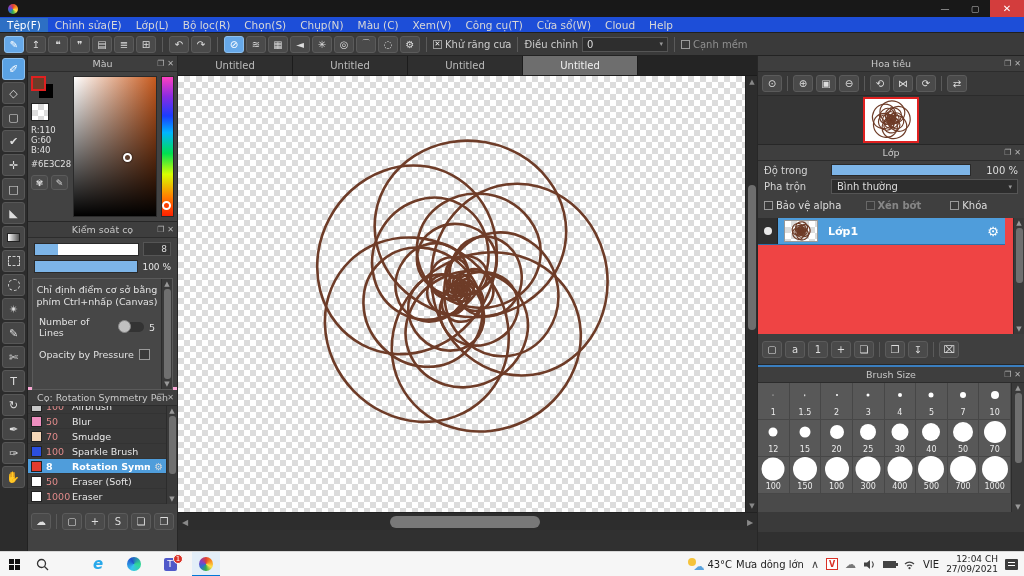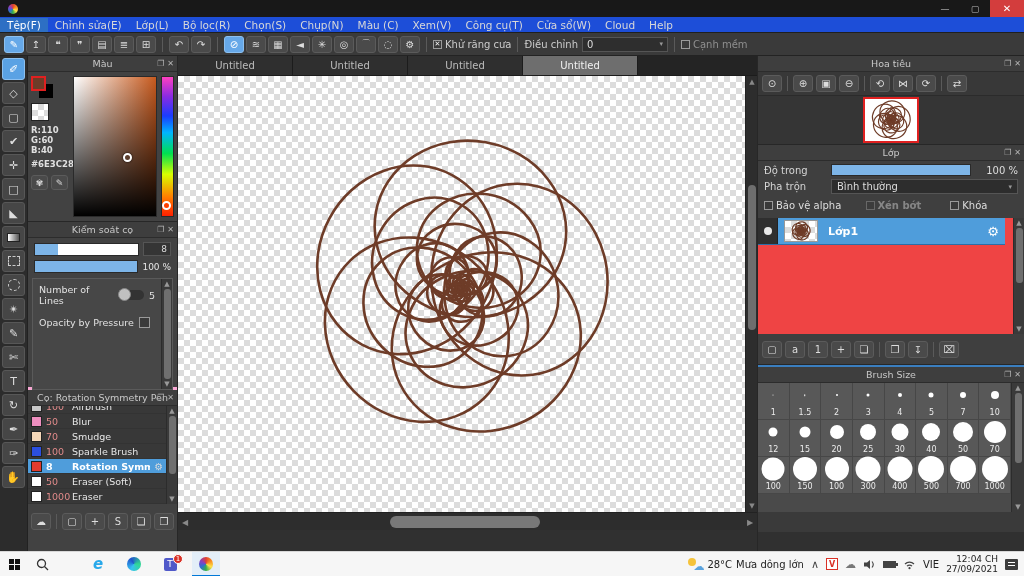--- a/index.html
+++ b/index.html
@@ -39,21 +39,21 @@
   .grad{width:13px;height:9px;background:linear-gradient(to right,#fff,#555);border:1px solid #222;}
   .dash-square{width:12px;height:10px;border:1px dashed #ccc;}
   .dash-circle{width:12px;height:12px;border:1px dashed #ccc;border-radius:50%;}
 
   
   #left-col{width:150px;background:#424242;border-right:1px solid #272727;display:flex;flex-direction:column;}
   .panel-title{height:16px;background:#3e3e3e;border-bottom:1px solid #2c2c2c;color:#c8c8c8;font-size:9.5px;display:flex;align-items:center;justify-content:center;position:relative;flex:0 0 16px;}
   .pt-btns{position:absolute;right:3px;top:0;height:100%;display:flex;align-items:center;gap:3px;font-size:8px;color:#b5b5b5;}
 
   #color-panel{height:166px;display:flex;flex-direction:column;border-bottom:1px solid #272727;}
-  #color-body{flex:1;display:flex;padding:4px 3px;gap:4px;font-weight:bold;}
+  #color-body{flex:1;display:flex;padding:4px 3px;gap:4px;}
   #color-left{width:38px;font-size:8.5px;color:#e0e0e0;display:flex;flex-direction:column;}
   #swatch-stack{position:relative;width:26px;height:24px;margin-bottom:3px;}
   #bg-swatch{position:absolute;left:8px;top:8px;width:14px;height:14px;background:#000;}
   #fg-swatch{position:absolute;left:0;top:0;width:15px;height:15px;border:2px solid #e02020;}
   .checker{background-color:#fff;background-image:linear-gradient(45deg,#dcdcdc 25%,transparent 25%,transparent 75%,#dcdcdc 75%),linear-gradient(45deg,#dcdcdc 25%,transparent 25%,transparent 75%,#dcdcdc 75%);background-position:0 0,6px 6px;background-size:12px 12px;}
   #tr-swatch{width:18px;height:18px;margin-bottom:4px;border:1px solid #222;}
   #rgb-lines div{line-height:10px;}
   #hex-line{margin-top:4px;}
   #color-btns{display:flex;gap:3px;margin-top:6px;}
   .mini-btn{width:17px;height:15px;background:#4a4a4a;border:1px solid #5b5b5b;border-radius:3px;color:#ddd;font-size:9px;display:flex;align-items:center;justify-content:center;}
@@ -310,20 +310,24 @@
         <span class="val-box">8</span>
       </div>
       <div class="slider-row">
         <span class="slider">
             <span class="fill" id="opacity-fill" style="width: 100%;"></span>
           </span>
         <span style="font-size:9px;color:#e5e5e5;">100 %</span>
       </div>
       <div id="bc-inner">
         <div id="bc-content">
+          <div id="bc-hint">
+            <div>Chỉ định điểm cơ sở bằng</div>
+            <div>phím Ctrl+nhấp (Canvas)</div>
+          </div>
           <div class="bc-row">
             <span>Number of Lines</span>
             <span class="toggle">
                 <span class="knob"></span>
               </span>
             <span>5</span>
           </div>
           <div class="bc-row">
             <span>Opacity by Pressure</span>
             <span class="cb" style="width:11px;height:11px;margin:0;"></span>
@@ -841,21 +845,21 @@
   <span class="task-icon app-active" style="margin-left:8px;">
       <span id="mb-circ"></span>
     </span>
 
   <span id="tray">
     <span id="weather-wrap">
       <span id="weather-icon">
           <span id="weather-sun"></span>
           <span id="weather-cloud">☁</span>
         </span>
-      <span>28°C</span>
+      <span>43°C</span>
       <span>Mưa dông lớn</span>
     </span>
     <span class="tray-glyph">∧</span>
     <span id="vn-v">V</span>
     <span class="tray-glyph" style="color:#777;">☁</span>
     <svg width="13" height="11">
         <path d="M1 3.5h3L7 1v9L4 7.5H1z" fill="#444"></path>
         <path d="M9 2.5q2.5 3 0 6" stroke="#444" fill="none" stroke-width="1.1"></path>
       </svg>
     <span id="battery"></span>

